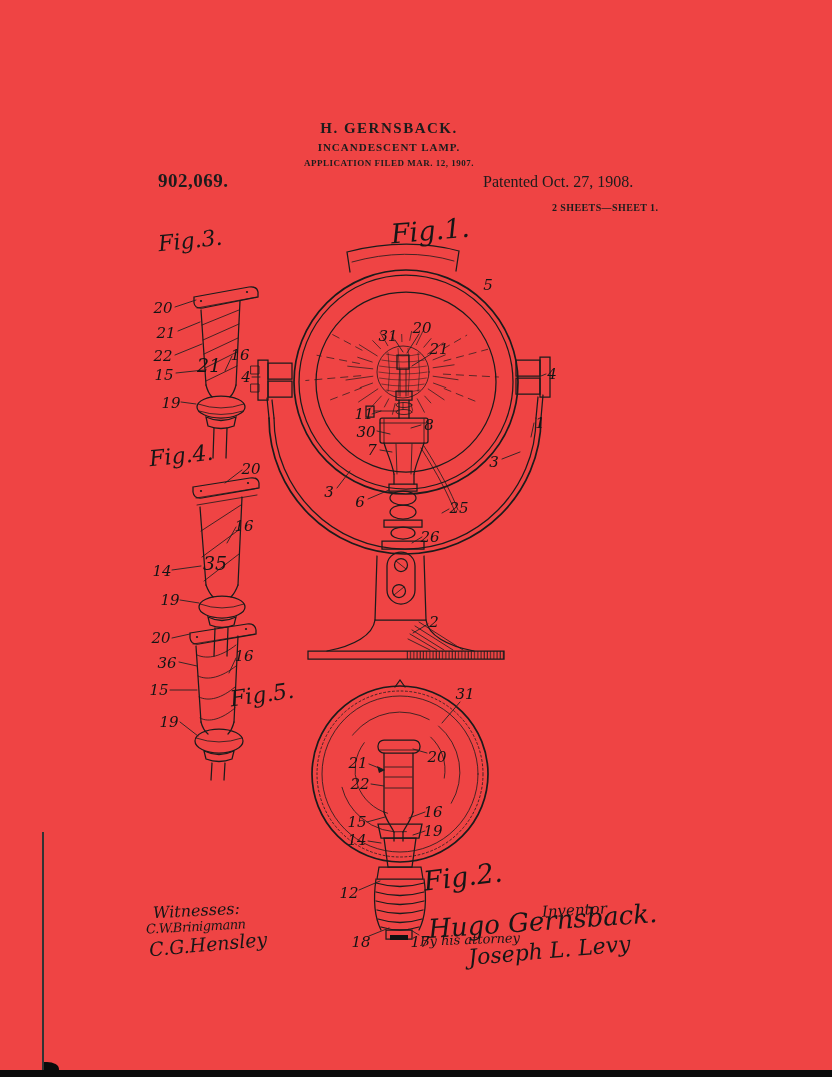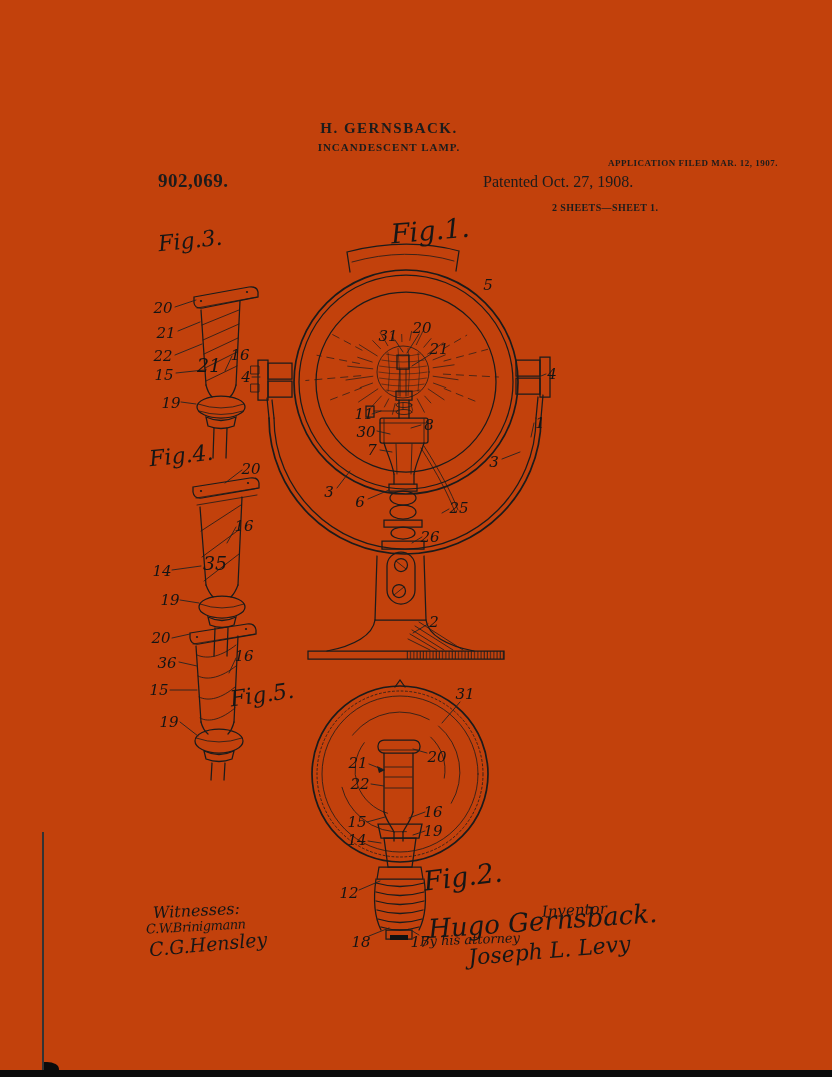--- a/index.html
+++ b/index.html
@@ -1,22 +1,22 @@
 <!DOCTYPE html>
 <html><head>
 <meta charset="utf-8">
 <style>
   html,body{margin:0;padding:0;}
   body{width:832px;height:1077px;position:relative;background:#fff;overflow:hidden;}
-  .page{position:absolute;inset:0;background:#c2410c;color:#1c1c1c;
+  .page{position:absolute;inset:0;background:#ef4444;color:#1c1c1c;
         font-family:"Liberation Serif",serif;padding-left:40px;}
   .hdr{position:absolute;left:0;width:778px;text-align:center;white-space:nowrap;}
   .h-name{top:120px;font-size:15px;font-weight:bold;letter-spacing:1.5px;}
   .h-title{top:141px;font-size:11px;font-weight:bold;letter-spacing:1px;text-align:center;}
-  .h-app{top:158px;font-size:9px;font-weight:bold;letter-spacing:.5px;text-align:right;}
+  .h-app{top:158px;font-size:9px;font-weight:bold;letter-spacing:.5px;}
   .h-num{position:absolute;left:158px;top:170px;font-size:19px;font-weight:bold;letter-spacing:.5px;}
   .h-pat{position:absolute;left:483px;top:173px;font-size:16px;}
   .h-sheet{position:absolute;left:552px;top:202px;font-size:10px;font-weight:bold;letter-spacing:.4px;}
   .script{font-family:"DejaVu Serif",serif;font-style:italic;position:absolute;white-space:nowrap;color:#161616;}
   .sig-witness-label{left:153px;top:901px;font-size:16px;transform:rotate(-3deg);}
   .sig-w1{left:146px;top:919px;font-size:13px;transform:rotate(-3deg);letter-spacing:-.5px;}
   .sig-w2{left:149px;top:933px;font-size:19px;transform:rotate(-5deg);}
   .sig-inventor-label{left:542px;top:901px;font-size:15px;transform:rotate(-3deg);}
   .sig-inventor{left:428px;top:906px;font-size:26px;transform:rotate(-4deg);}
   .sig-attorney-label{left:420px;top:932px;font-size:13px;transform:rotate(-2deg);}

